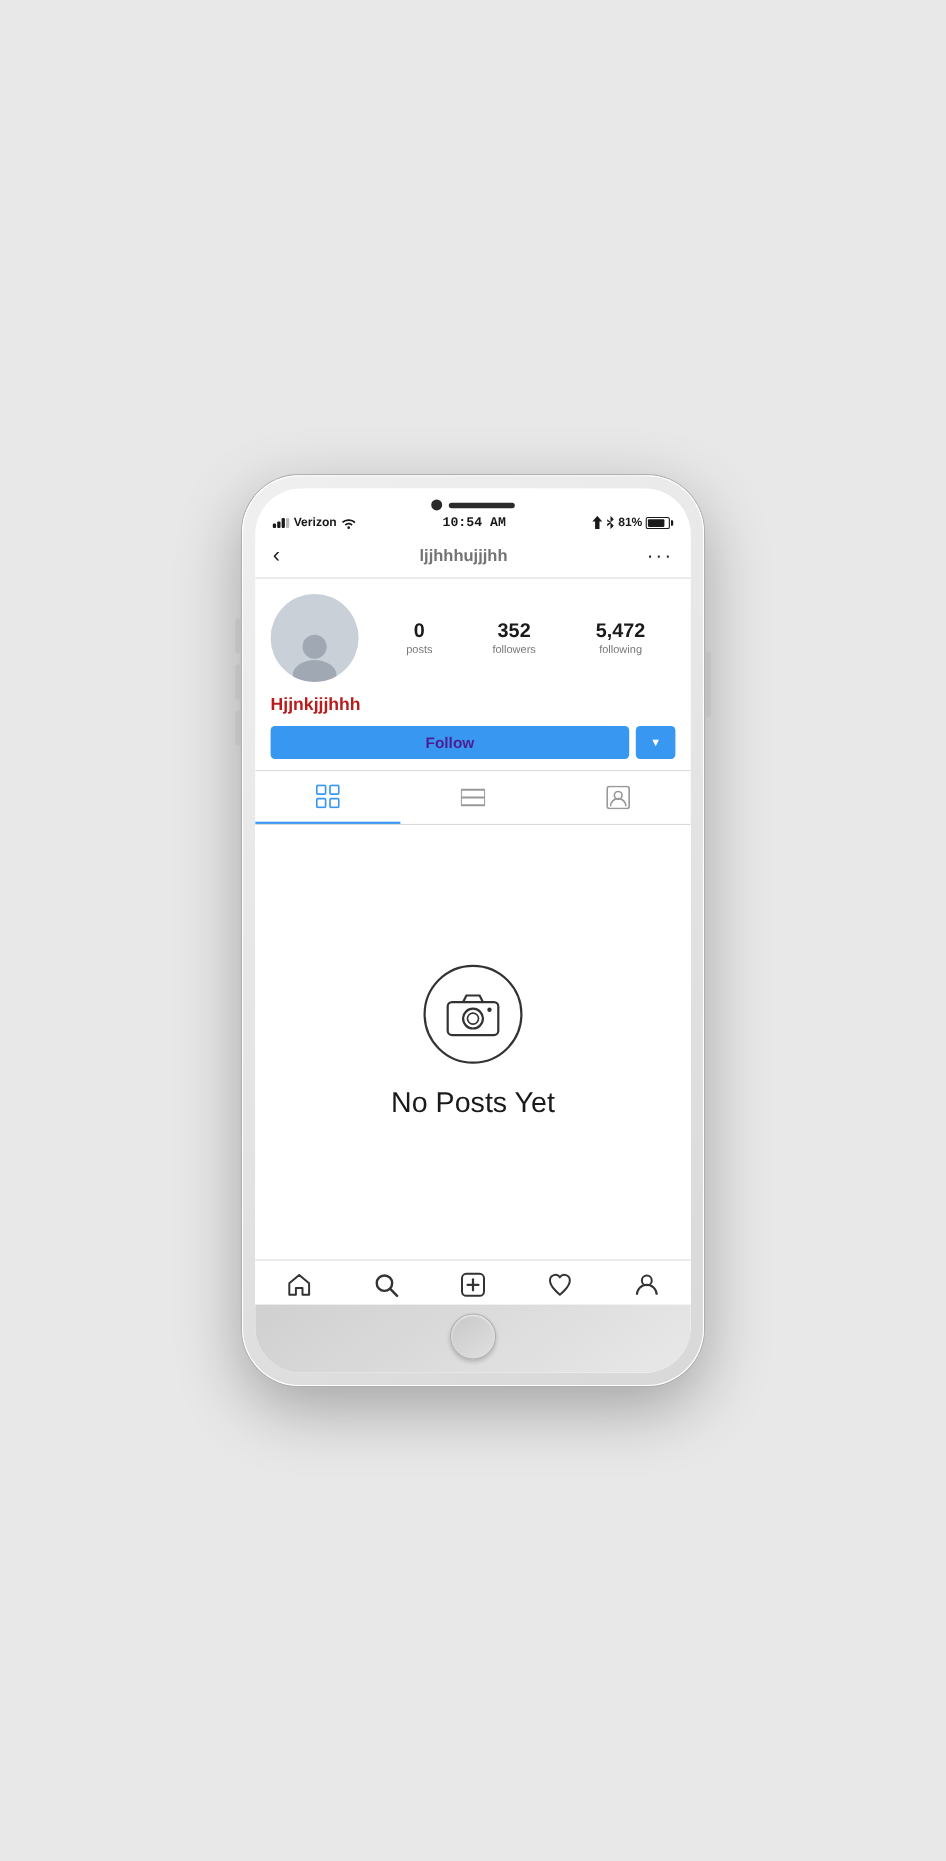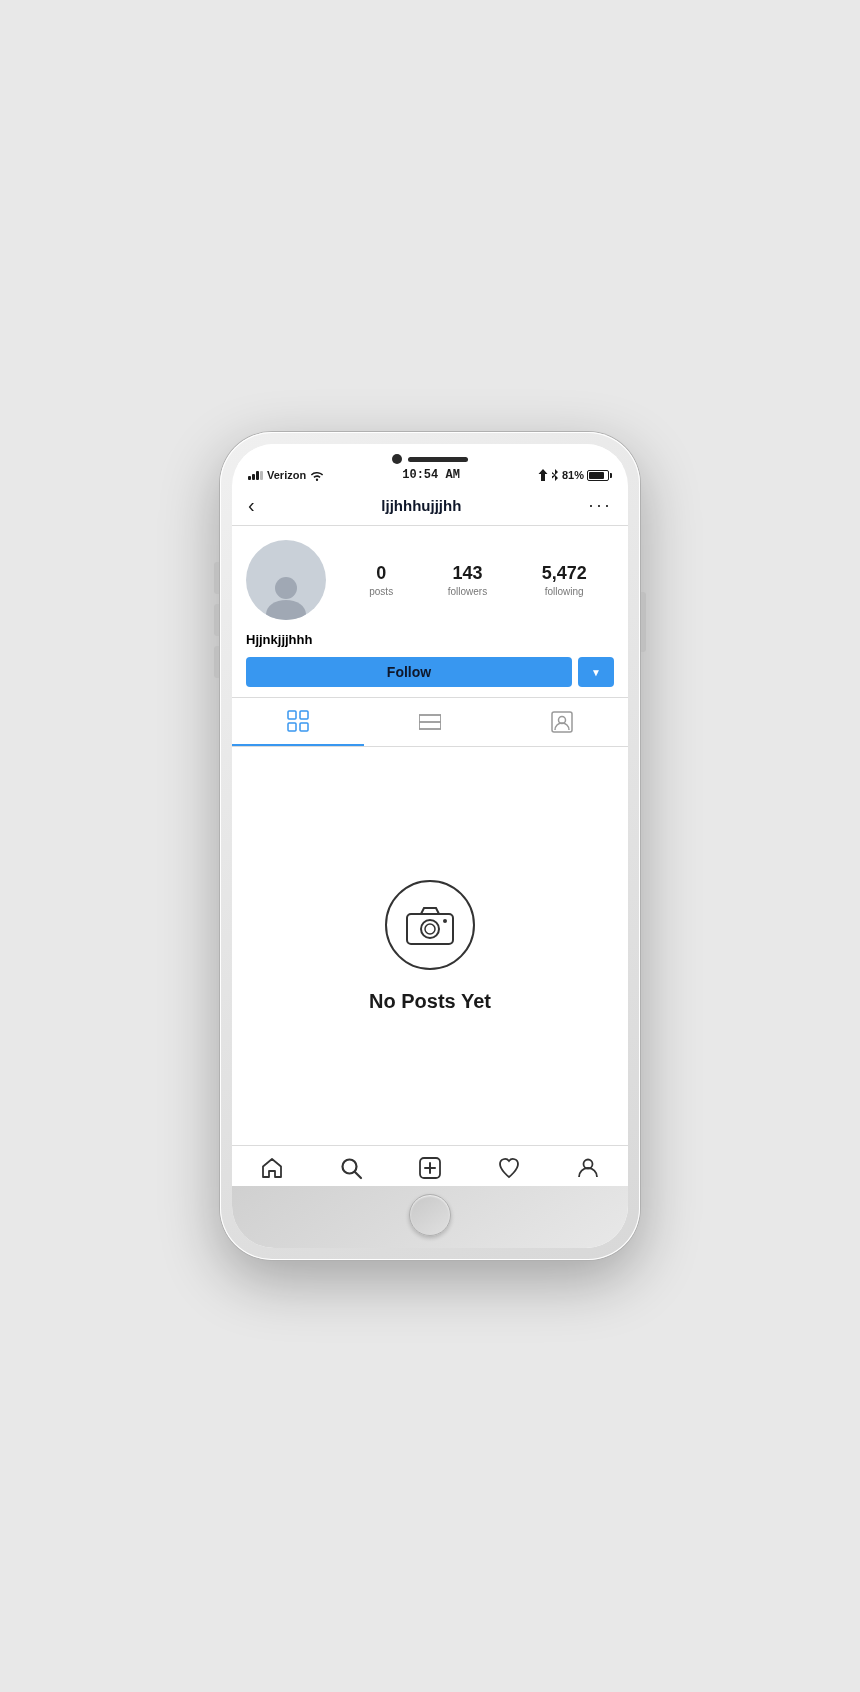--- a/index.html
+++ b/index.html
@@ -176,21 +176,21 @@
 
     .nav-back {
       font-size: 20px;
       color: #1a1a1a;
       cursor: pointer;
     }
 
     .nav-username {
       font-size: 15px;
       font-weight: 700;
-      color: #0f172a;
+      color: #737373;
     }
 
     .nav-more {
       font-size: 18px;
       color: #1a1a1a;
       letter-spacing: 2px;
       cursor: pointer;
     }
 
     
@@ -246,35 +246,35 @@
       font-weight: 700;
       color: #1a1a1a;
     }
 
     .stat-label {
       font-size: 10px;
       color: #777;
     }
 
     .profile-name {
-      font-size: 13px;
+      font-size: 16px;
       font-weight: 600;
-      color: #000000;
+      color: #b91c1c;
       margin-bottom: 10px;
     }
 
     .action-buttons {
       display: flex;
       gap: 6px;
     }
 
     .follow-btn {
       flex: 1;
       background: #3897f0;
-      color: #0f172a;
+      color: #4c1d95;
       border: none;
       border-radius: 4px;
       padding: 7px 16px;
       font-size: 14px;
       font-weight: 600;
       cursor: pointer;
     }
 
     .dropdown-btn {
       width: 36px;
@@ -323,22 +323,22 @@
       height: 90px;
       border: 2px solid #333;
       border-radius: 50%;
       display: flex;
       align-items: center;
       justify-content: center;
       margin-bottom: 20px;
     }
 
     .no-posts-text {
-      font-size: 20px;
-      font-weight: 700;
+      font-size: 26px;
+      font-weight: 400;
       color: #1a1a1a;
     }
 
     
     .bottom-nav {
       display: flex;
       justify-content: space-around;
       align-items: center;
       padding: 10px 0 6px;
       border-top: 1px solid #dbdbdb;
@@ -433,21 +433,21 @@
             </svg>
           </div>
         </div>
 
         <div class="stats-container">
           <div class="stat-item">
             <span class="stat-number">0</span>
             <span class="stat-label">posts</span>
           </div>
           <div class="stat-item">
-            <span class="stat-number">143</span>
+            <span class="stat-number">352</span>
             <span class="stat-label">followers</span>
           </div>
           <div class="stat-item">
             <span class="stat-number">5,472</span>
             <span class="stat-label">following</span>
           </div>
         </div>
       </div>
 
       <div class="profile-name">Hjjnkjjjhhh</div>

